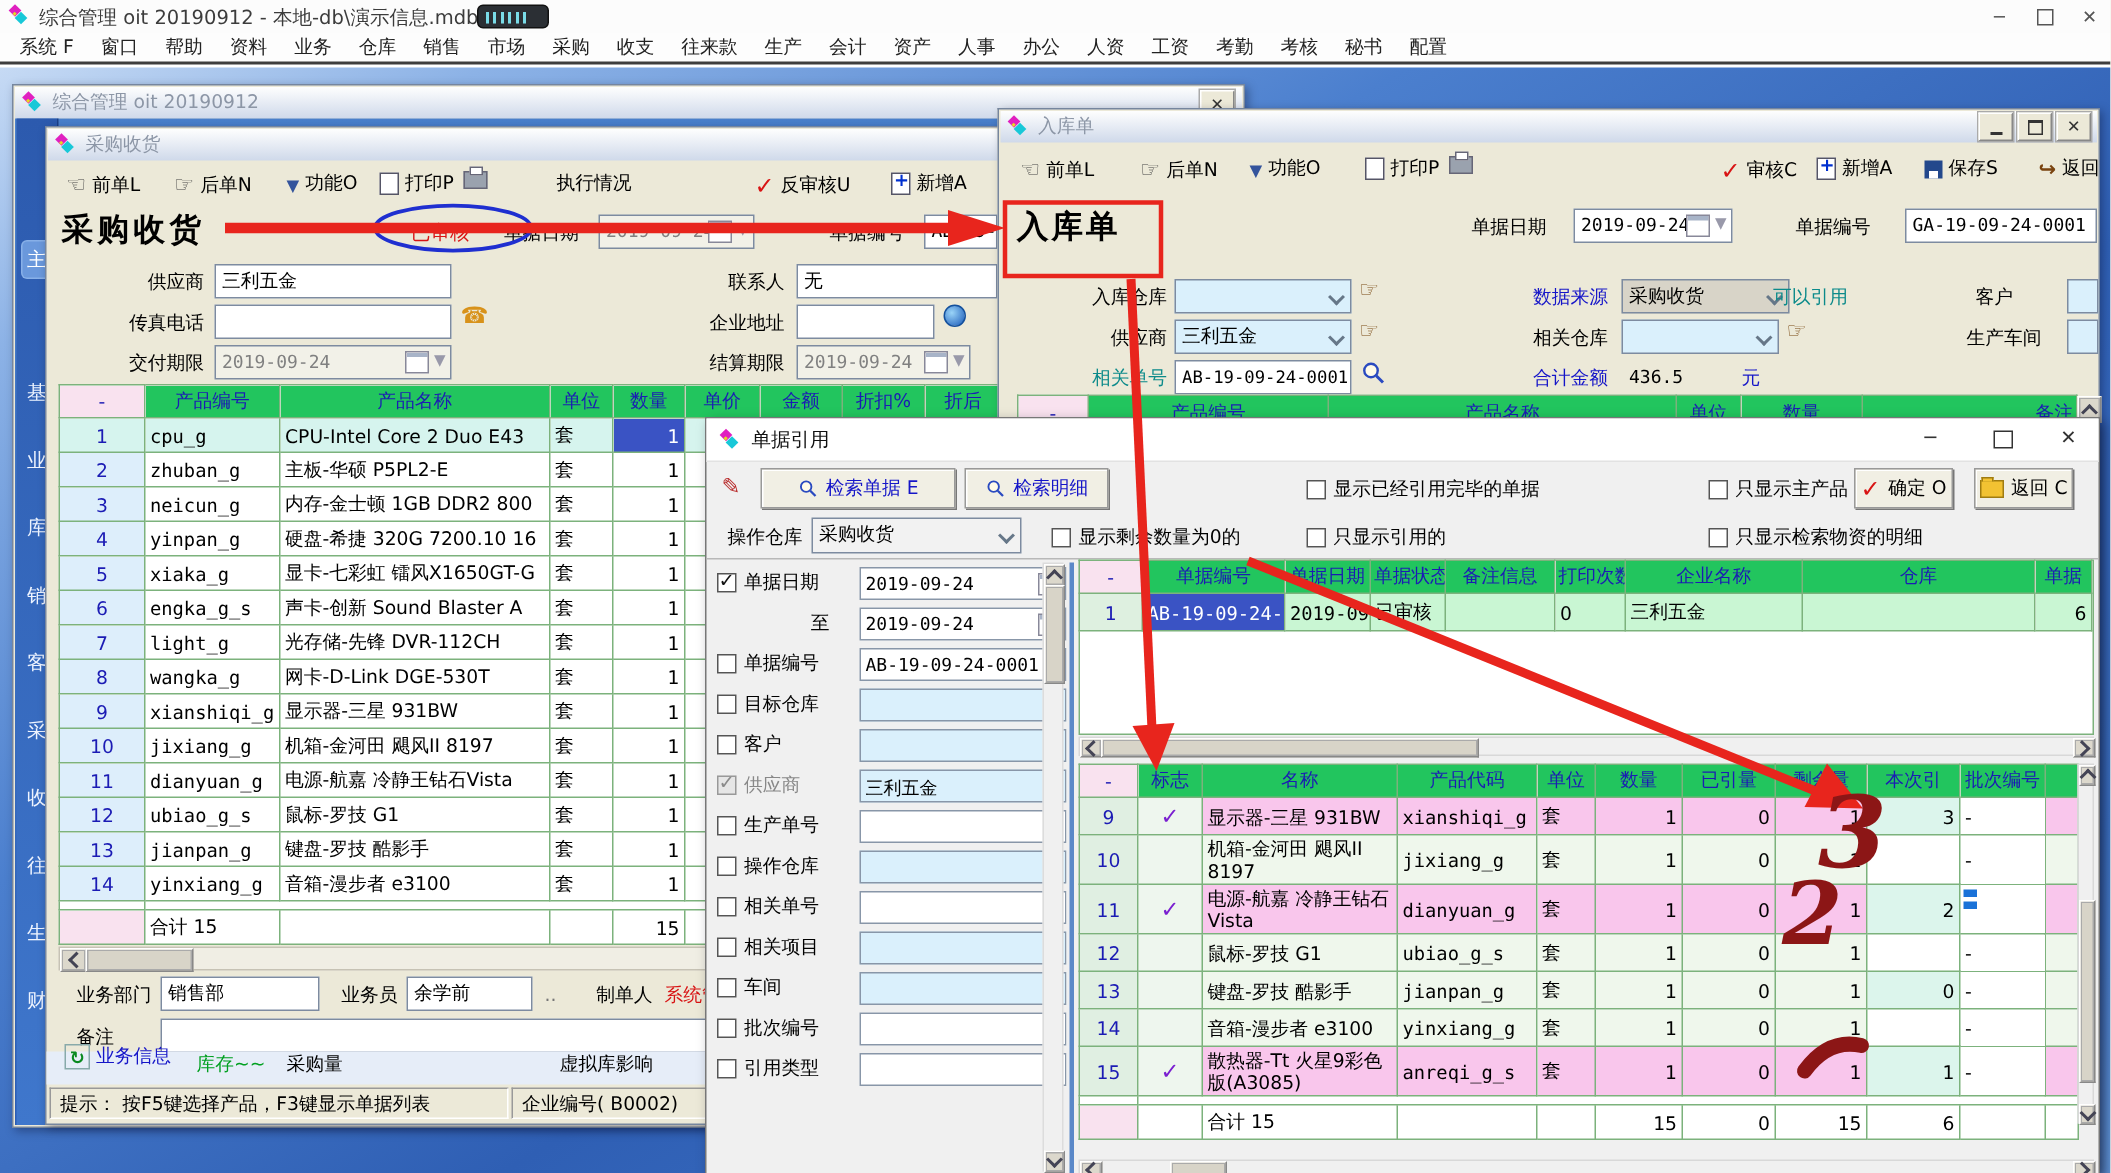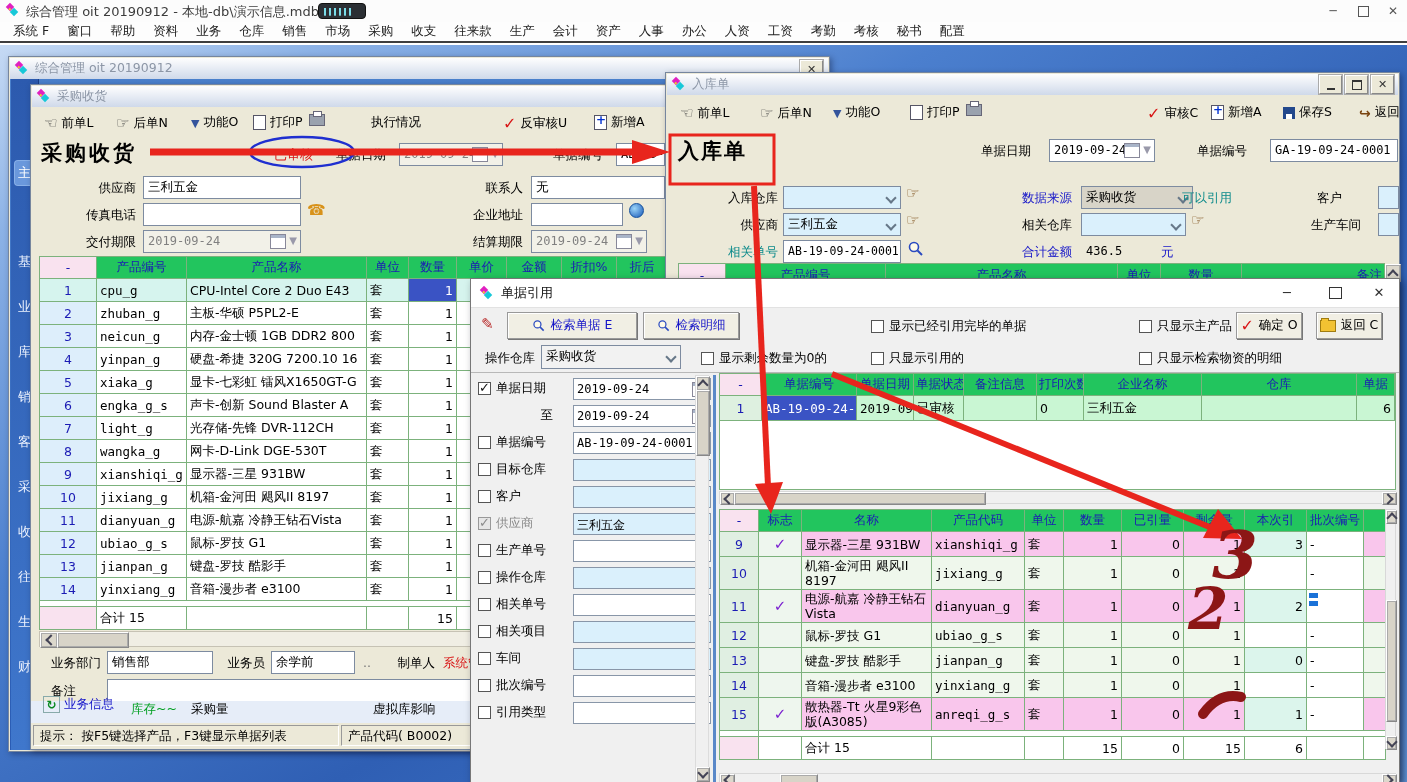--- a/index.html
+++ b/index.html
@@ -500,21 +500,21 @@
   <div class="abs" style="left:0;top:616px;width:652px;height:22px;background:#e6edf8"></div>
   <div class="titem" style="left:12px;top:611px">
       <span class="i-refresh"></span>
       <span class="lbl-blue">业务信息</span>
     </div>
   <span class="abs lbl-green" style="left:100px;top:616px">库存~~</span>
   <span class="abs" style="left:160px;top:616px">采购量</span>
   <span class="abs" style="left:342px;top:616px">虚拟库影响</span>
 
   <div class="abs" style="left:2px;top:640px;width:306px;height:21px;border:1px solid #999;border-bottom-color:#fff;border-right-color:#fff;padding:2px 6px;box-sizing:border-box;overflow:hidden"><span class="nw">提示：  按F5键选择产品，F3键显示单据列表</span></div>
-  <div class="abs" style="left:310px;top:640px;width:340px;height:21px;border:1px solid #999;border-bottom-color:#fff;border-right-color:#fff;padding:2px 6px;box-sizing:border-box"><span>产品代码( B0002)</span></div>
+  <div class="abs" style="left:310px;top:640px;width:340px;height:21px;border:1px solid #999;border-bottom-color:#fff;border-right-color:#fff;padding:2px 6px;box-sizing:border-box"><span>企业编号( B0002)</span></div>
 </div>
 
 <div class="win" id="inbound">
   <div class="wtitle">
     <span class="logo"></span>
     <span>入库单</span>
     <span style="margin-left:auto;display:flex;gap:3px">
       <span class="wbtn min"></span>
       <span class="wbtn max"></span>
       <span class="wbtn cls"></span>

